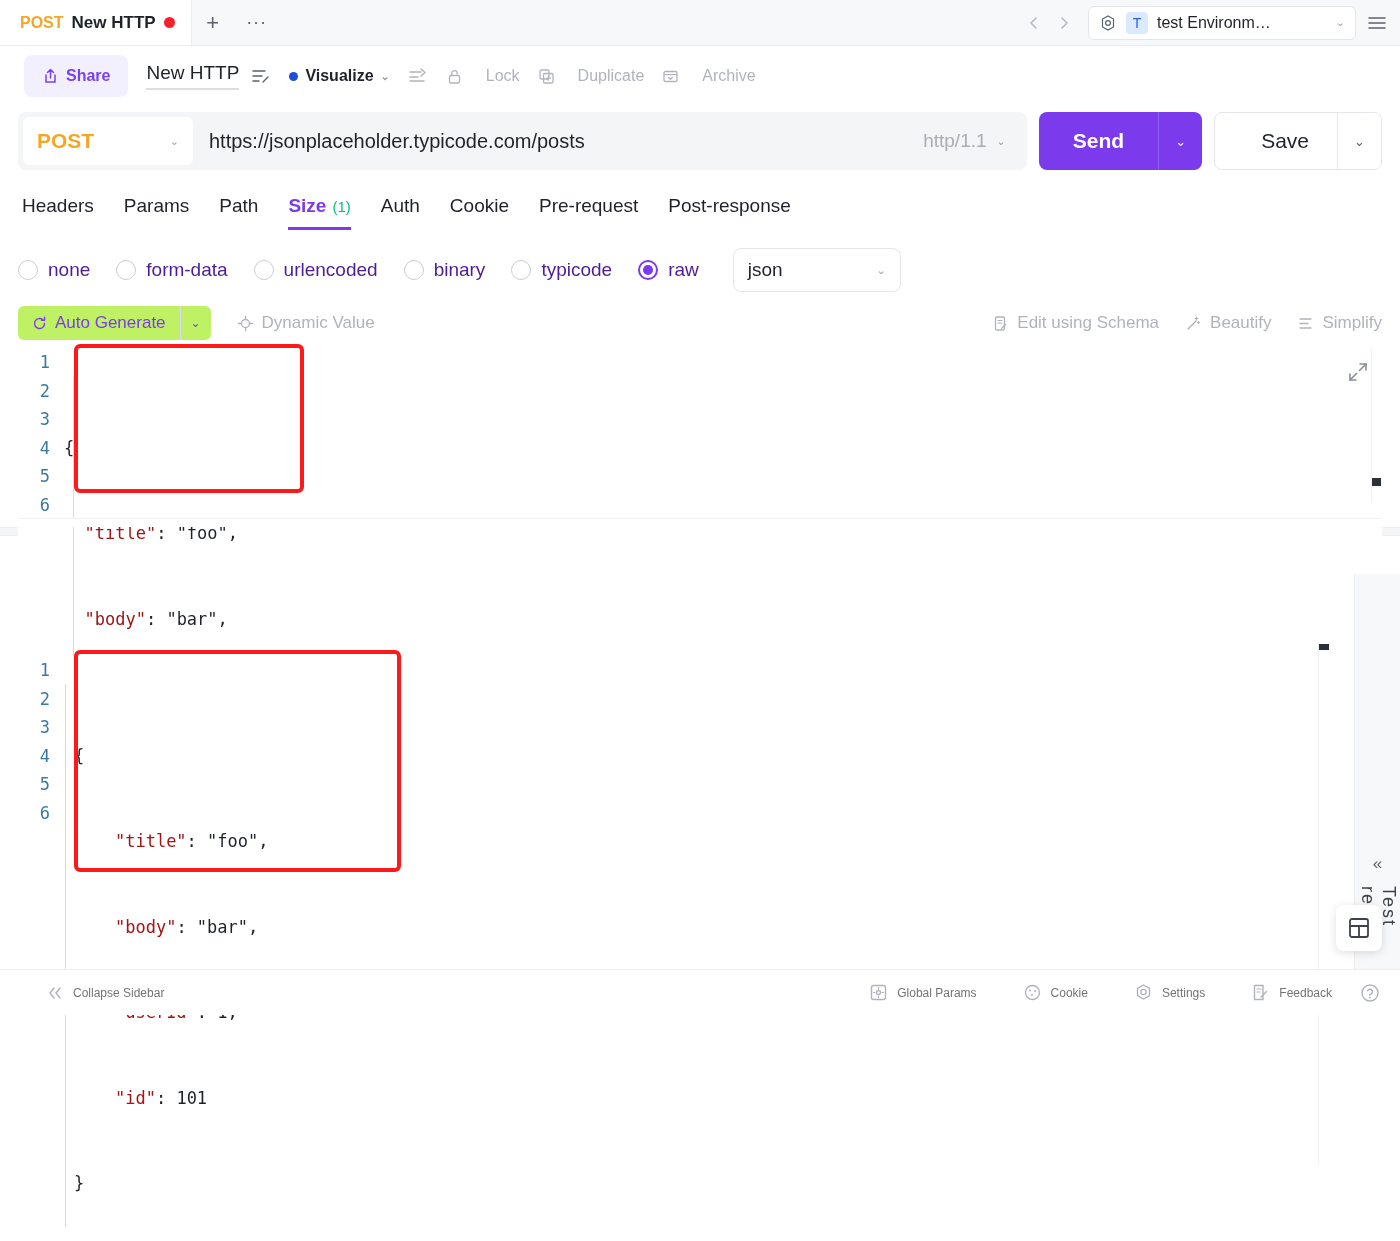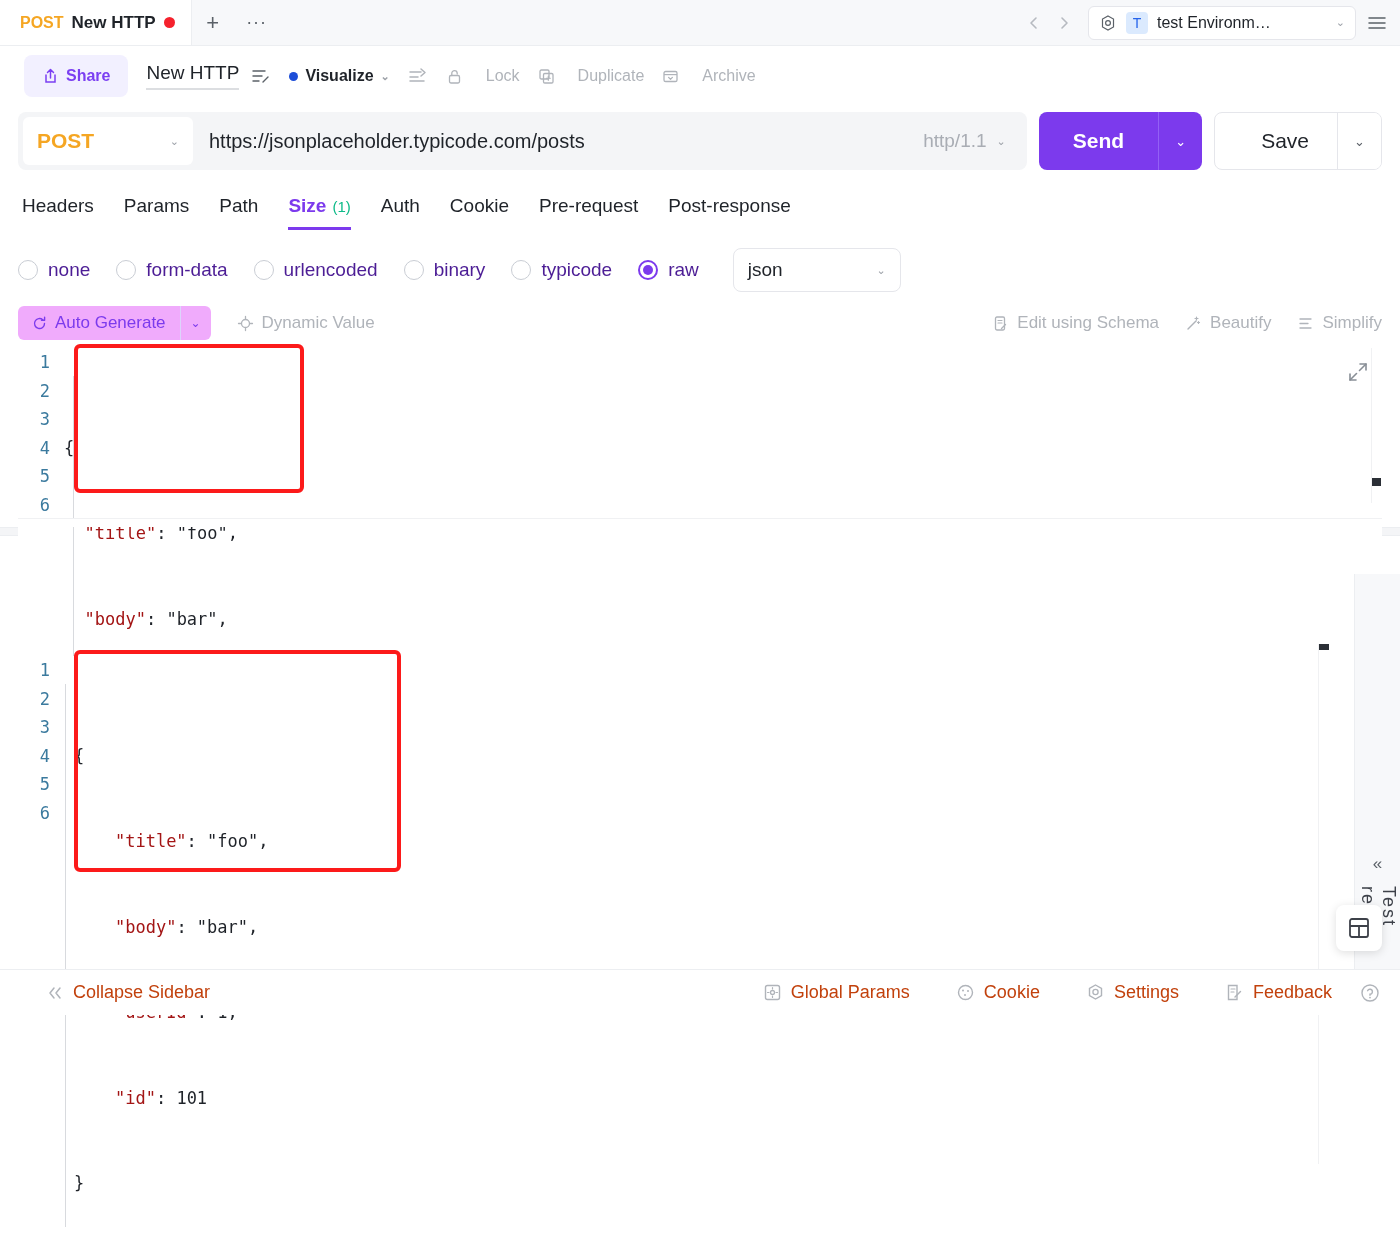--- a/index.html
+++ b/index.html
@@ -150,21 +150,21 @@
   }
   .fmt-select {
     width: 168px; height: 44px; border: 1px solid #e5e6eb; border-radius: 8px;
     display: flex; align-items: center; justify-content: space-between; padding: 0 14px;
     font-size: 19px; color: #1f2329; margin-left: 8px; cursor: pointer;
   }
 
   
   .edtoolbar { display: flex; align-items: center; padding: 4px 18px 8px 18px; flex: none; }
   .autogen {
-    display: flex; align-items: stretch; background: #f0abfc; border-radius: 6px; overflow: hidden;
+    display: flex; align-items: stretch; background: #bef264; border-radius: 6px; overflow: hidden;
   }
   .autogen .lbl {
     display: flex; align-items: center; gap: 8px; color: #7c3aed; font-size: 17px;
     padding: 0 14px; height: 34px; cursor: pointer;
   }
   .autogen .div { width: 1px; background: #ddd4fb; }
   .autogen .ac { width: 30px; display: flex; align-items: center; justify-content: center; color: #7c3aed; font-size: 12px; cursor: pointer; }
   .tbtn {
     display: flex; align-items: center; gap: 8px; color: #b0b4ba; font-size: 17px;
     margin-left: 26px; cursor: pointer;
@@ -240,21 +240,21 @@
     background: #fff; box-shadow: 0 2px 10px rgba(0,0,0,.13);
     display: flex; align-items: center; justify-content: center; cursor: pointer;
   }
 
   
   .bottombar {
     position: absolute; left: 0; right: 0; bottom: 0; height: 46px;
     background: #fff; border-top: 1px solid #eceef1;
     display: flex; align-items: center; padding: 0 14px; flex: none;
   }
-  .bb-item { display: flex; align-items: center; gap: 9px; color: #c2410c; font-size: 18px; cursor: pointer; }
+  .bb-item { display: flex; align-items: center; gap: 9px; color: #737373; font-size: 12px; cursor: pointer; }
   .bb-right { margin-left: auto; display: flex; align-items: center; gap: 46px; padding-right: 6px; }
   svg { display: block; }
 </style>
 </head>
 <body>
 
 <div class="app">
 
   <div class="tabstrip">
     <div class="doc-tab">

